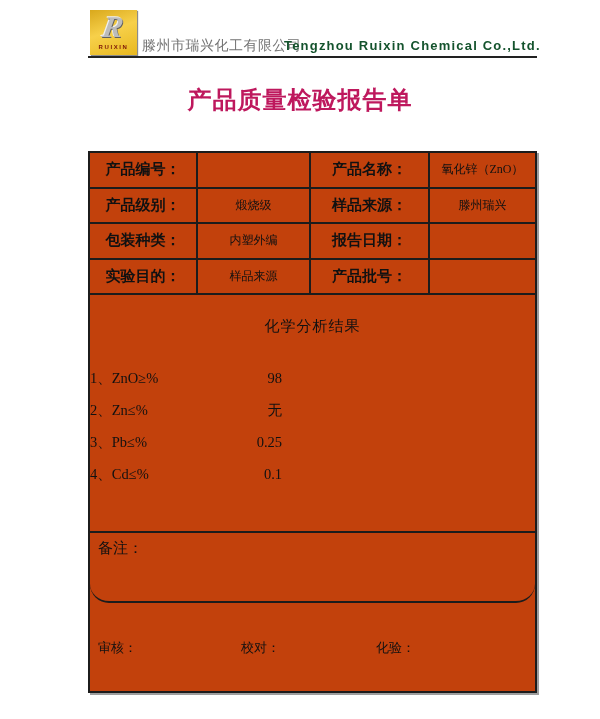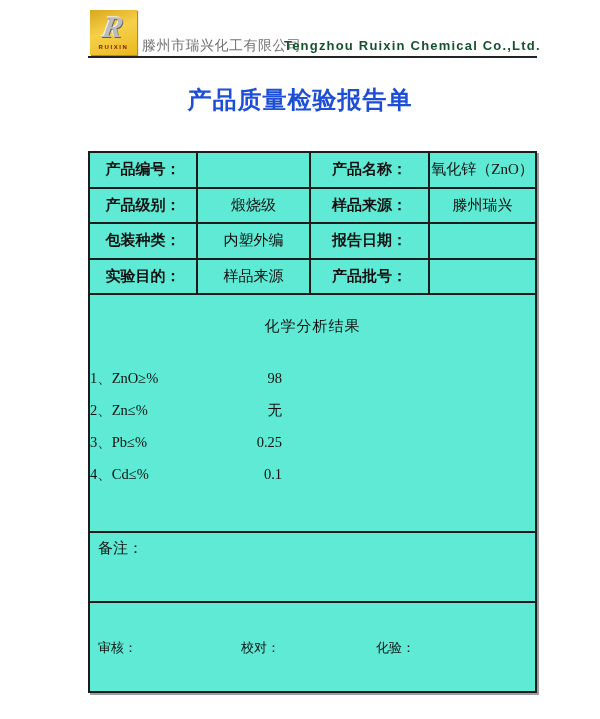--- a/index.html
+++ b/index.html
@@ -17,42 +17,42 @@
   .logo-brand { font-family:"Liberation Sans","DejaVu Sans",sans-serif; font-weight:bold;
                 font-size:6px; letter-spacing:1.6px; color:#7c1508; margin-top:1px; }
   .company-cn { position:absolute; left:142px; top:37px; font-size:14px; color:#737373; letter-spacing:0.5px; }
   .company-en { position:absolute; left:284px; top:38px; font-family:"Liberation Sans","DejaVu Sans",sans-serif;
                 font-weight:bold; font-size:13px; letter-spacing:1.2px; color:#14532d; white-space:nowrap; }
   .header-rule { position:absolute; left:88px; top:56px; width:449px; border-top:2px solid #222; }
 
   
   .title { position:absolute; left:0; top:84px; width:600px; text-align:center;
            font-family:"Liberation Sans","DejaVu Sans",sans-serif; font-weight:bold;
-           font-size:24px; letter-spacing:1px; color:#1d4ed8; }
+           font-size:24px; letter-spacing:1px; color:#be185d; }
 
   
   .report-table { position:absolute; left:88px; top:151px; width:449px; height:542px;
                   border:2px solid #1c1c1c; box-shadow:2px 2px 0 #9e9e9e;
-                  display:flex; flex-direction:column; background:#5eead4; }
+                  display:flex; flex-direction:column; background:#c2410c; }
   .info-row { display:flex; height:35.5px; border-bottom:2px solid #1c1c1c; flex:none; }
   .cell { display:flex; align-items:center; justify-content:center; overflow:hidden; }
   .cell-label { font-family:"Liberation Sans","DejaVu Sans",sans-serif; font-weight:bold; font-size:15px; }
-  .cell-value { font-size:15px; }
+  .cell-value { font-size:12px; }
   .c1 { width:108px; border-right:2px solid #1c1c1c; }
   .c2 { width:113px; border-right:2px solid #1c1c1c; }
   .c3 { width:119px; border-right:2px solid #1c1c1c; }
   .c4 { flex:1; }
 
   .analysis { height:238px; border-bottom:2px solid #1c1c1c; flex:none; }
   .analysis-title { margin-top:22px; text-align:center; font-size:15px; letter-spacing:1px; }
   .analysis-list { margin-top:26px; width:192px; }
   .analysis-item { display:flex; justify-content:space-between; align-items:center;
                    height:32px; font-size:14.5px; }
 
-  .remarks { height:70px; border-bottom:2px solid #1c1c1c; flex:none; padding:6px 0 0 8px; font-size:15px; }
+  .remarks { height:70px; border-bottom:2px solid #1c1c1c; flex:none; padding:6px 0 0 8px; font-size:15px;border-radius:19px; }
   .signoff { flex:1; position:relative; font-size:13px;padding-left:7px; }
   .signoff span { position:absolute; top:36px; }
   .so-review { left:8px; }
   .so-proof  { left:151px; }
   .so-test   { left:286px; }
 </style>
 </head>
 <body>
 
 <div class="logo">

